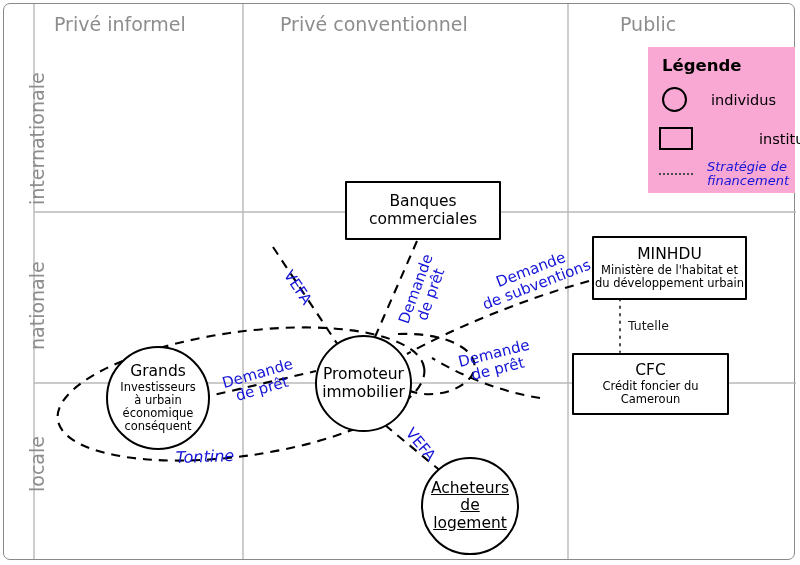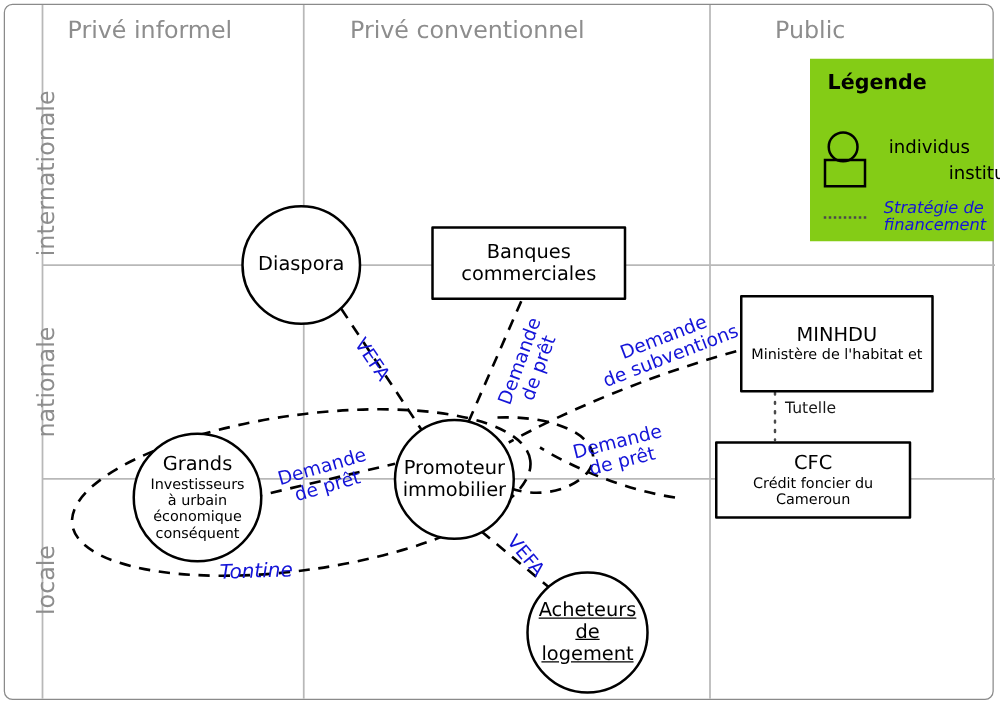--- a/index.html
+++ b/index.html
@@ -31,21 +31,21 @@
   .edgelabel{
     position:absolute;color:#1414d8;white-space:nowrap;text-align:center;
     transform-origin:50% 50%;font-size:15px;line-height:1.06;pointer-events:none;
   }
   .edgelabel.ital{font-style:italic;}
   .plainlabel{
     position:absolute;color:#1a1a1a;font-size:12.5px;white-space:nowrap;
   }
   #legend{
     position:absolute;left:648px;top:47px;width:147px;height:146px;
-    background:#84cc16;box-sizing:border-box;
+    background:#f9a8d4;box-sizing:border-box;
   }
   #legend .ltitle{
     position:absolute;left:14px;top:9px;font-size:16.5px;font-weight:bold;color:#000;
   }
   #legend .lrow{position:absolute;display:flex;align-items:center;}
   #legend .ltext{font-size:14.5px;color:#000;white-space:nowrap;}
   #legend .ltext.blue{color:#1414d8;font-style:italic;font-weight:normal;font-size:13px;
      line-height:1.08;text-align:left;white-space:normal;width:92px;}
   .lg-circle{width:21px;height:21px;border:2.1px solid #000;border-radius:50%;}
   .lg-box{width:30px;height:19px;border:2.1px solid #000;}
@@ -90,32 +90,30 @@
   </svg>
 
   <div class="colhead" style="left:54px;top:13px;">Privé informel</div>
   <div class="colhead" style="left:280px;top:13px;">Privé conventionnel</div>
   <div class="colhead" style="left:620px;top:13px;">Public</div>
 
   <div class="rowlabel" style="left:26px;top:205px;transform:rotate(-90deg);">internationale</div>
   <div class="rowlabel" style="left:26px;top:350px;transform:rotate(-90deg);">nationale</div>
   <div class="rowlabel" style="left:26px;top:492px;transform:rotate(-90deg);">locale</div>
 
-  <div class="node circle" style="left:193px;top:164px;width:96px;height:96px;">
-    <div class="t1">Diaspora</div>
-  </div>
 
   <div class="node box" style="left:345px;top:181px;width:156px;height:59px;text-align:right;">
     <div class="t1">Banques</div>
     <div class="t1">commerciales</div>
   </div>
 
-  <div class="node box" style="left:592px;top:236px;width:155px;height:78px;">
+  <div class="node box" style="left:592px;top:236px;width:155px;height:64px;">
     <div class="t1">MINHDU</div>
     <div class="t2">Ministère de l'habitat et</div>
+    <div class="t2">du développement urbain</div>
   </div>
 
   <div class="node box" style="left:572px;top:353px;width:157px;height:62px;">
     <div class="t1">CFC</div>
     <div class="t2">Crédit foncier du</div>
     <div class="t2">Cameroun</div>
   </div>
 
   <div class="node circle" style="left:315px;top:335px;width:97px;height:97px;">
     <div class="t1">Promoteur</div>
@@ -166,21 +164,21 @@
 
   <div class="edgelabel" style="left:390px;top:437px;width:60px;transform:rotate(50deg);">
     <div>VEFA</div>
   </div>
 
   <div class="plainlabel" style="left:628px;top:318px;">Tutelle</div>
 
   <div id="legend">
     <div class="ltitle">Légende</div>
 
-    <div class="lrow" style="left:14px;top:58px;">
+    <div class="lrow" style="left:14px;top:40px;">
       <span class="lg-circle"></span>
       <span class="ltext" style="margin-left:24px;">individus</span>
     </div>
 
     <div class="lrow" style="left:11px;top:80px;gap:47px;">
       <span class="lg-box"></span>
       <span class="ltext" style="margin-left:19px;">institution</span>
     </div>
 
     <div class="lrow" style="left:11px;top:113px;">

